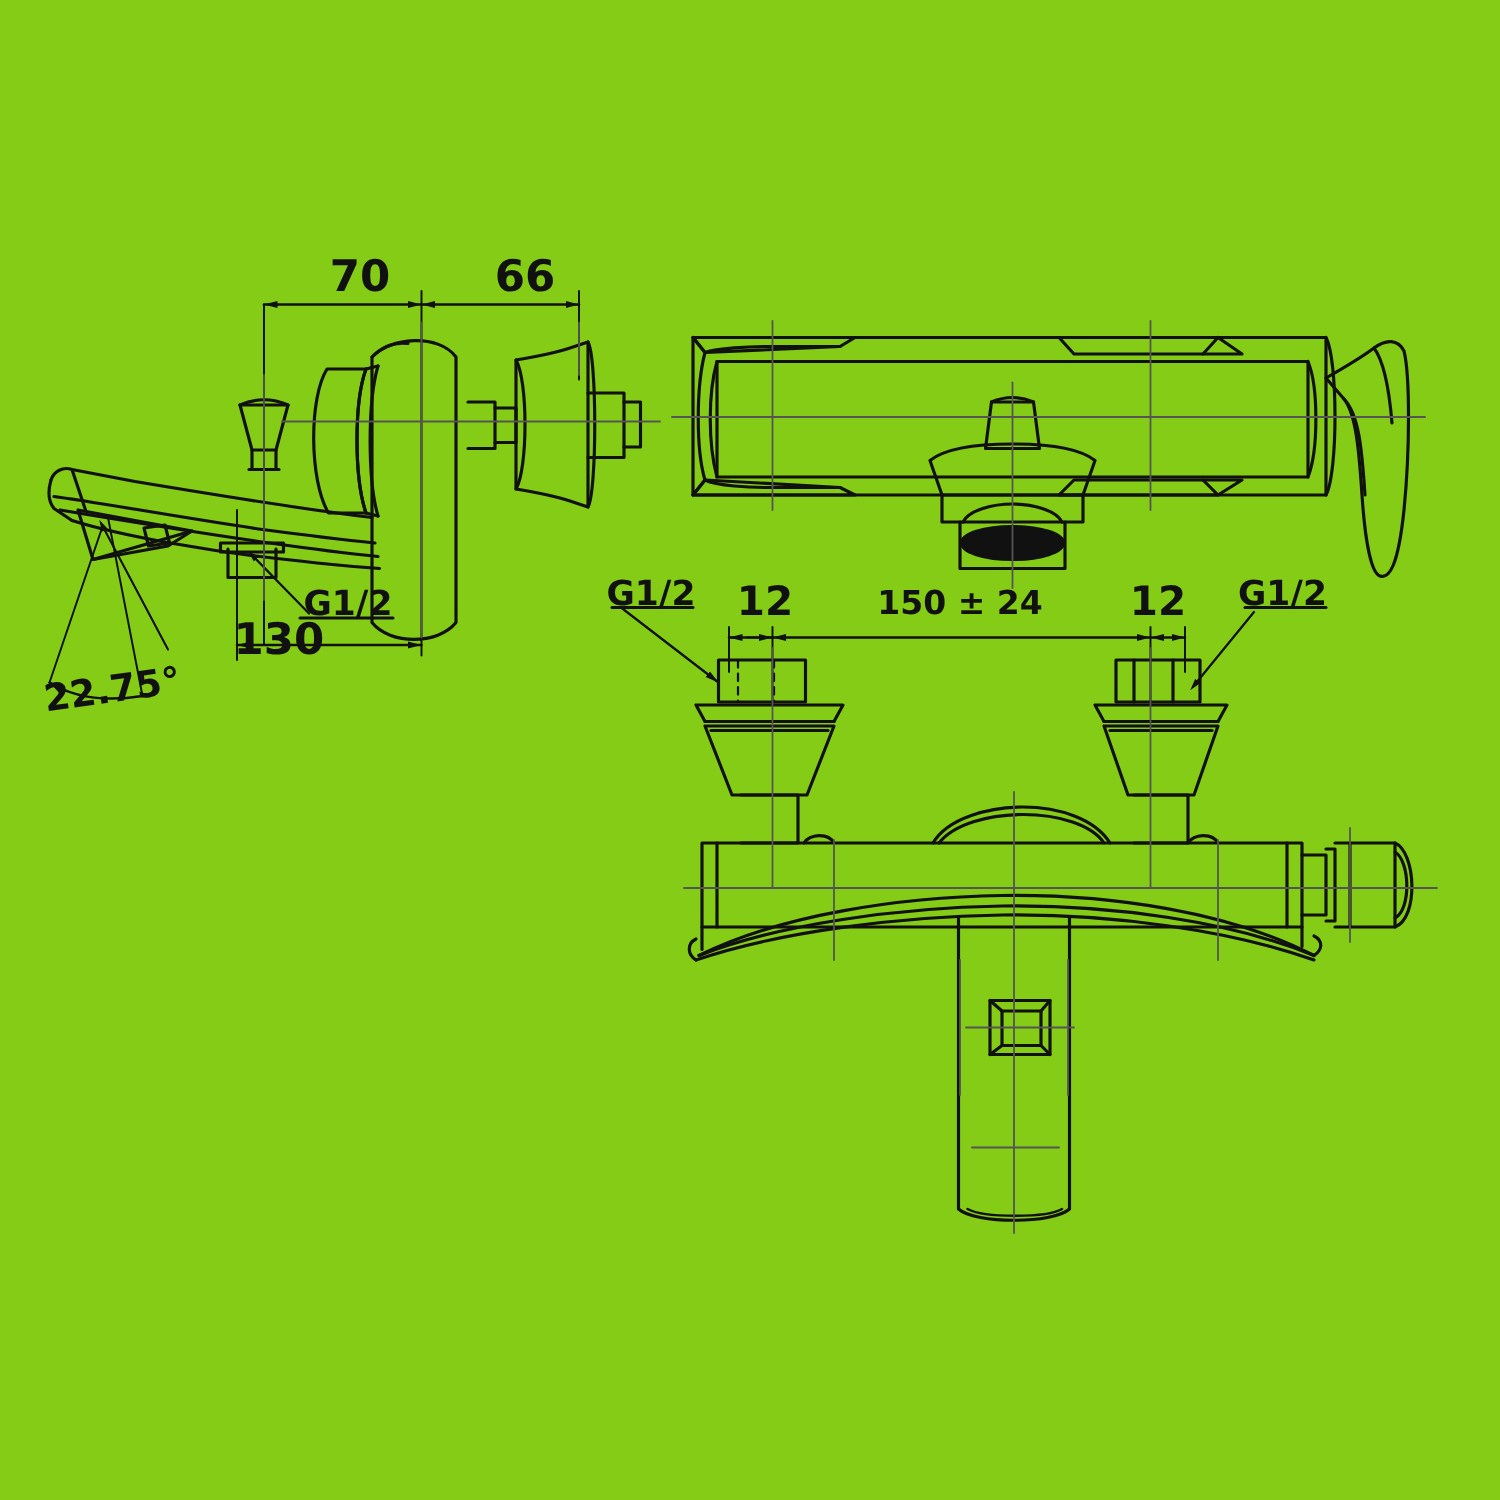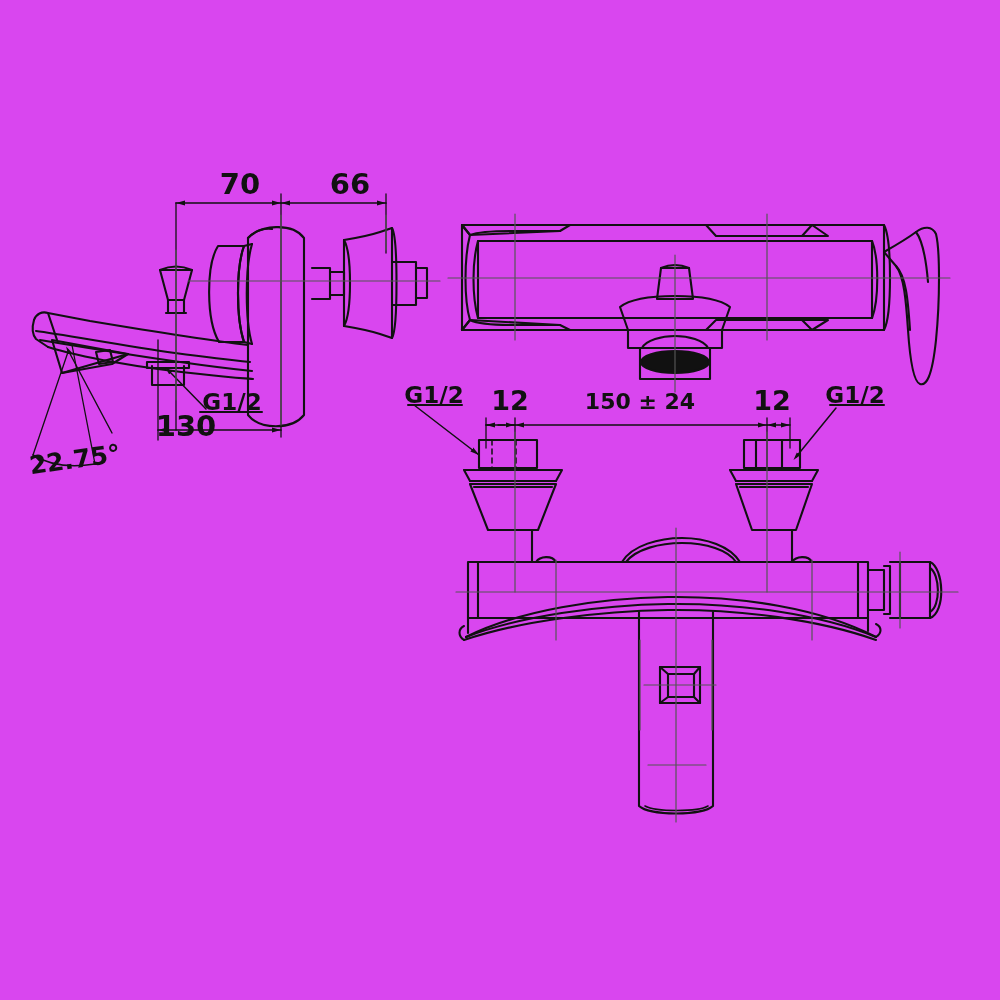--- a/index.html
+++ b/index.html
@@ -1,18 +1,18 @@
 <!DOCTYPE html>
 <html><head>
 <meta charset="utf-8">
 <style>
   html,body{margin:0;padding:0;background:#ffffff;}
   body{width:1000px;height:1000px;overflow:hidden;
        font-family:"DejaVu Sans","Liberation Sans",sans-serif;}
-  #sheet{position:relative;width:1000px;height:1000px;background:#d946ef;}
+  #sheet{position:relative;width:1000px;height:1000px;background:#84cc16;}
   svg{display:block;}
   .dimtext{font-family:"DejaVu Sans","Liberation Sans",sans-serif;
            font-weight:700;fill:#111;}
 </style>
 </head>
 <body>
 
 <div id="sheet">
 
 <svg width="1000" height="1000" viewBox="0 0 1000 1000">

